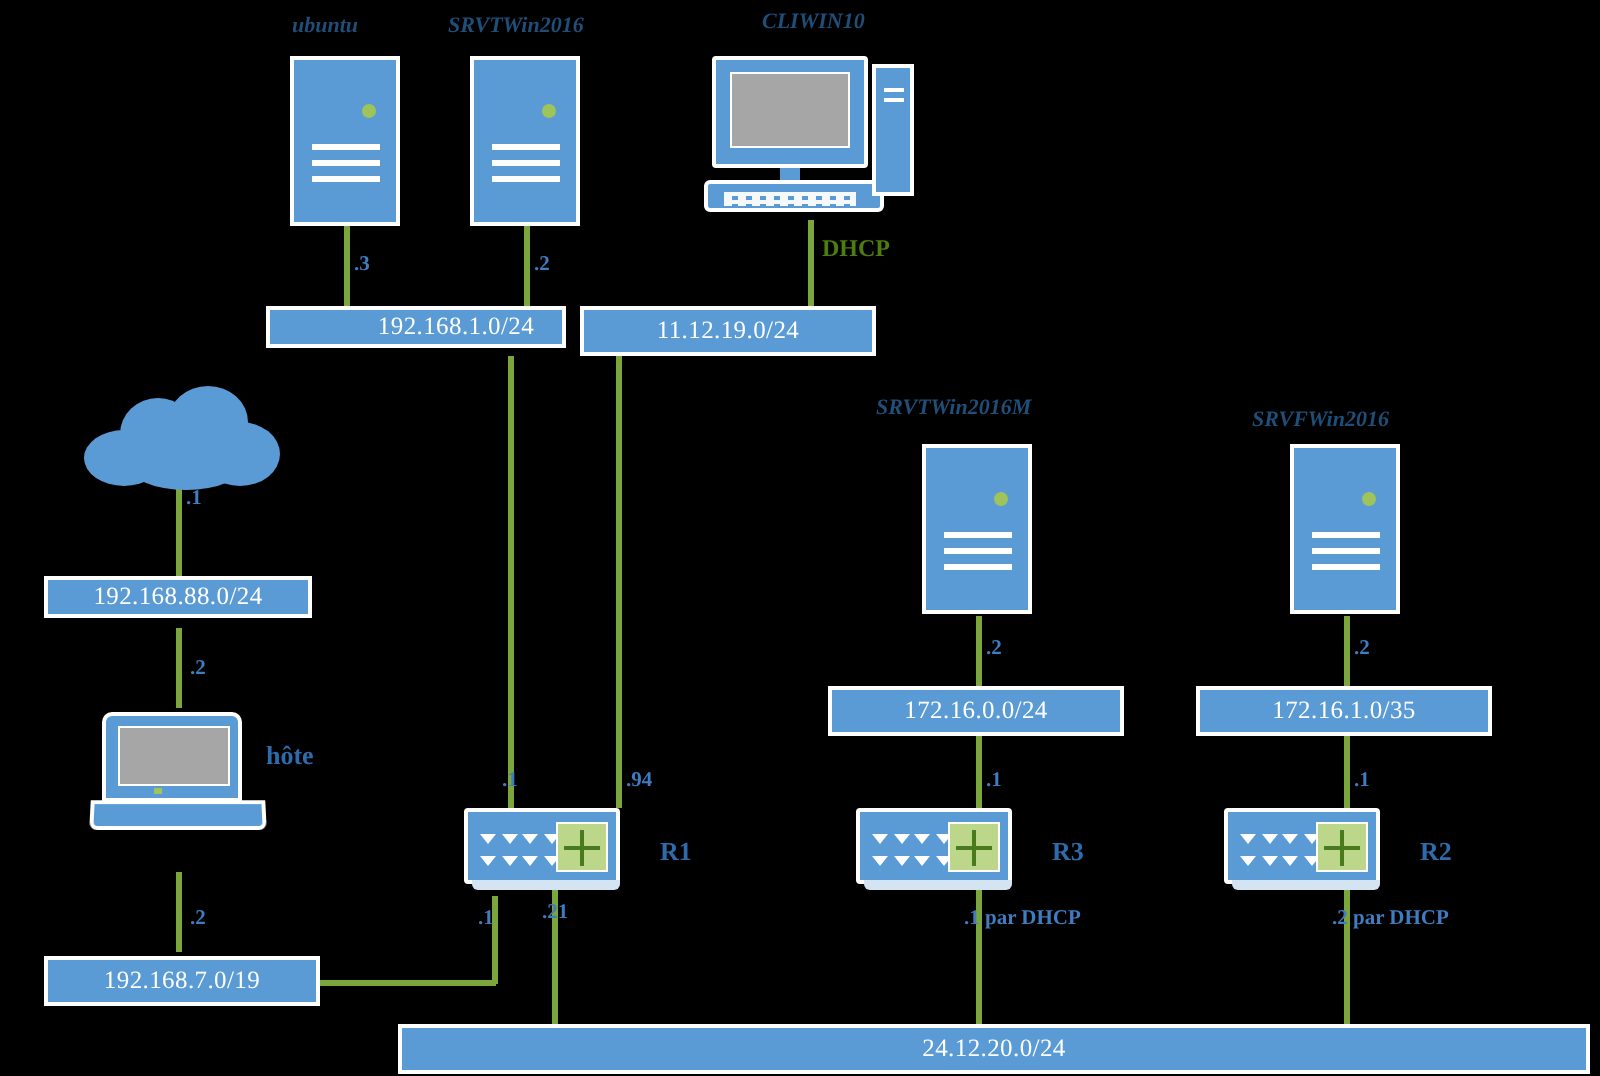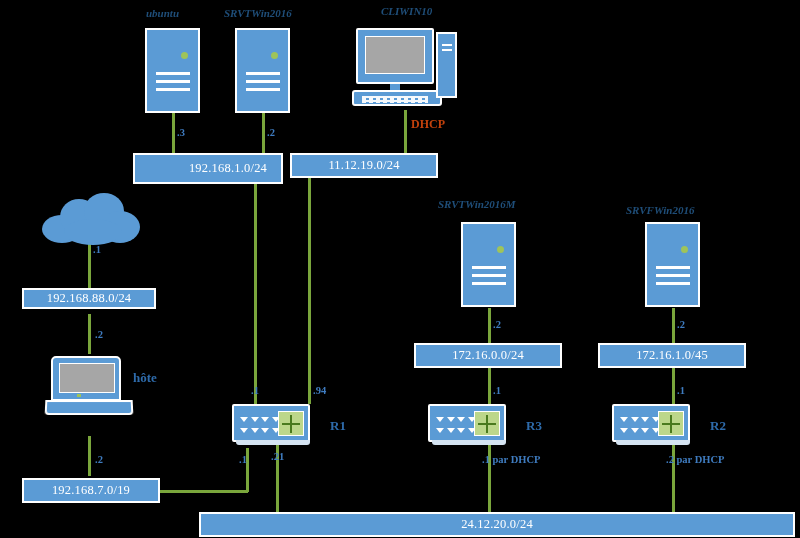--- a/index.html
+++ b/index.html
@@ -48,21 +48,21 @@
     position: absolute;
     color: #2e5f96;
     font-family: "Liberation Serif", serif;
     font-weight: bold;
     white-space: nowrap;
     line-height: 1;
   }
   .lbl-title { font-size: 11px; color: #1f4e79; font-style: italic; }
   .lbl-small { font-size: 10.5px; color: #3f7cc0; }
   .lbl-mid   { font-size: 13px;  color: #2e6bab; }
-  .lbl-dhcp  { font-size: 12px;  color: #c2410c; }
+  .lbl-dhcp  { font-size: 12px;  color: #4d7c0f; }
 
   
   .server {
     position: absolute;
     width: 55px;
     height: 85px;
     background: #5b9bd5;
     border: 2px solid #ffffff;
     box-sizing: border-box;
   }
@@ -296,21 +296,21 @@
     <div class="kbd">
       <div class="keys"></div>
     </div>
     <div class="tower">
       <i class="t1"></i>
       <i class="t2"></i>
     </div>
   </div>
   <div class="lbl lbl-dhcp" style="left:411px; top:118px;">DHCP</div>
 
-  <div class="netbar" style="left:133px; top:153px; width:150px; height:31px;padding-left:40px;">192.168.1.0/24</div>
+  <div class="netbar" style="left:133px; top:153px; width:150px; height:21px;padding-left:40px;">192.168.1.0/24</div>
   <div class="netbar" style="left:290px; top:153px; width:148px; height:25px;">11.12.19.0/24</div>
 
   <div class="cloud" style="left:42px; top:193px;">
     <span class="c1"></span>
     <span class="c2"></span>
     <span class="c3"></span>
     <span class="c4"></span>
     <span class="c5"></span>
   </div>
   <div class="lbl lbl-small" style="left:93px; top:245px;">.1</div>
@@ -385,21 +385,21 @@
 
   <div class="lbl lbl-title" style="left:626px; top:205px;">SRVFWin2016</div>
   <div class="server" style="left:645px; top:222px;">
     <div class="led"></div>
     <div class="bar b1"></div>
     <div class="bar b2"></div>
     <div class="bar b3"></div>
   </div>
   <div class="lbl lbl-small" style="left:677px; top:320px;">.2</div>
 
-  <div class="netbar" style="left:598px; top:343px; width:148px; height:25px;">172.16.1.0/45</div>
+  <div class="netbar" style="left:598px; top:343px; width:148px; height:25px;">172.16.1.0/35</div>
 
   <div class="lbl lbl-small" style="left:677px; top:386px;">.1</div>
 
   <div class="router" style="left:612px; top:404px;">
     <div class="ports">
       <i></i>
         <i></i>
         <i></i>
         <i></i>
         <i></i>

